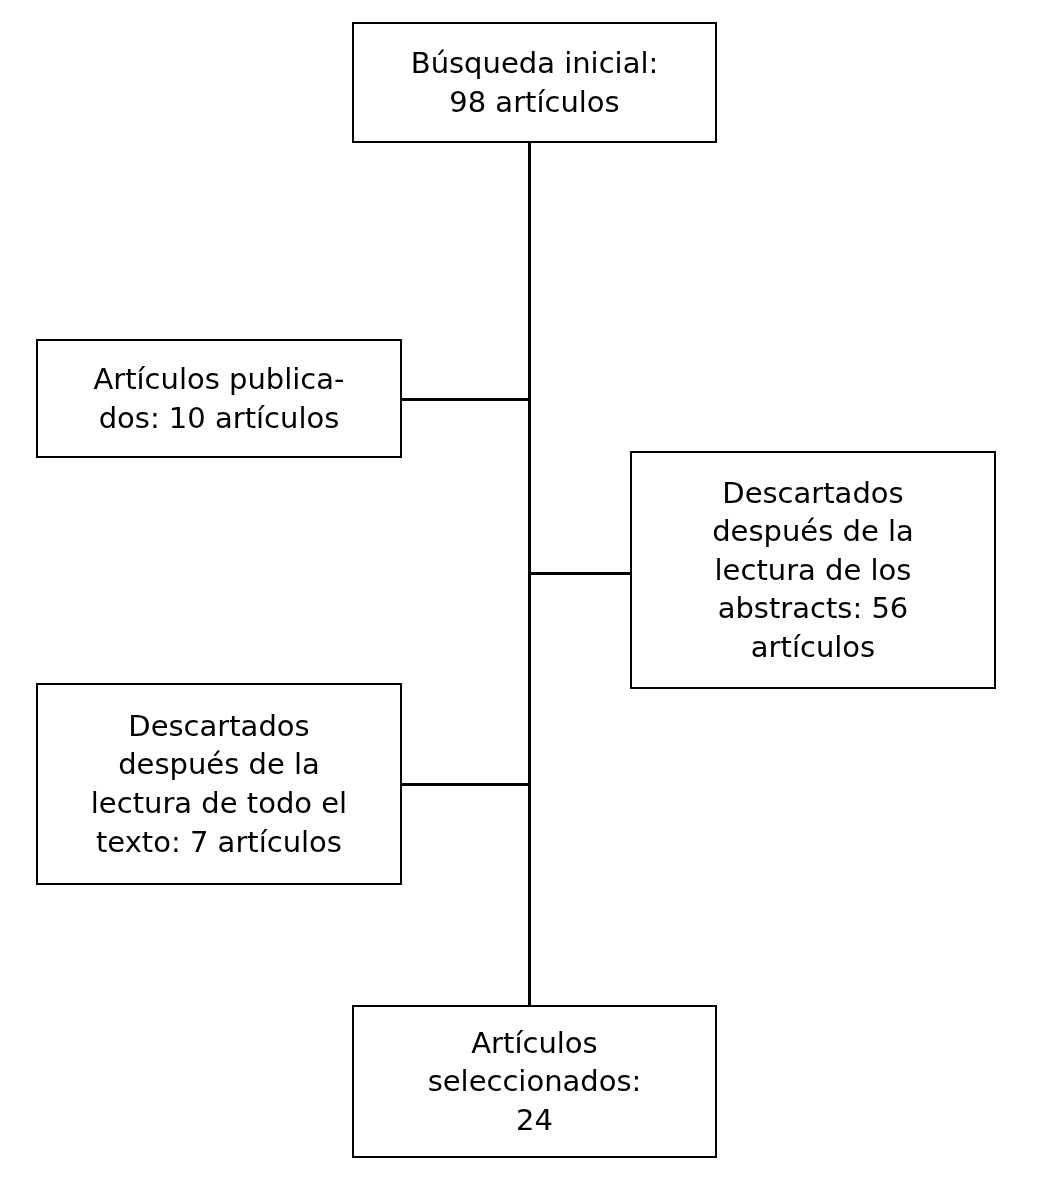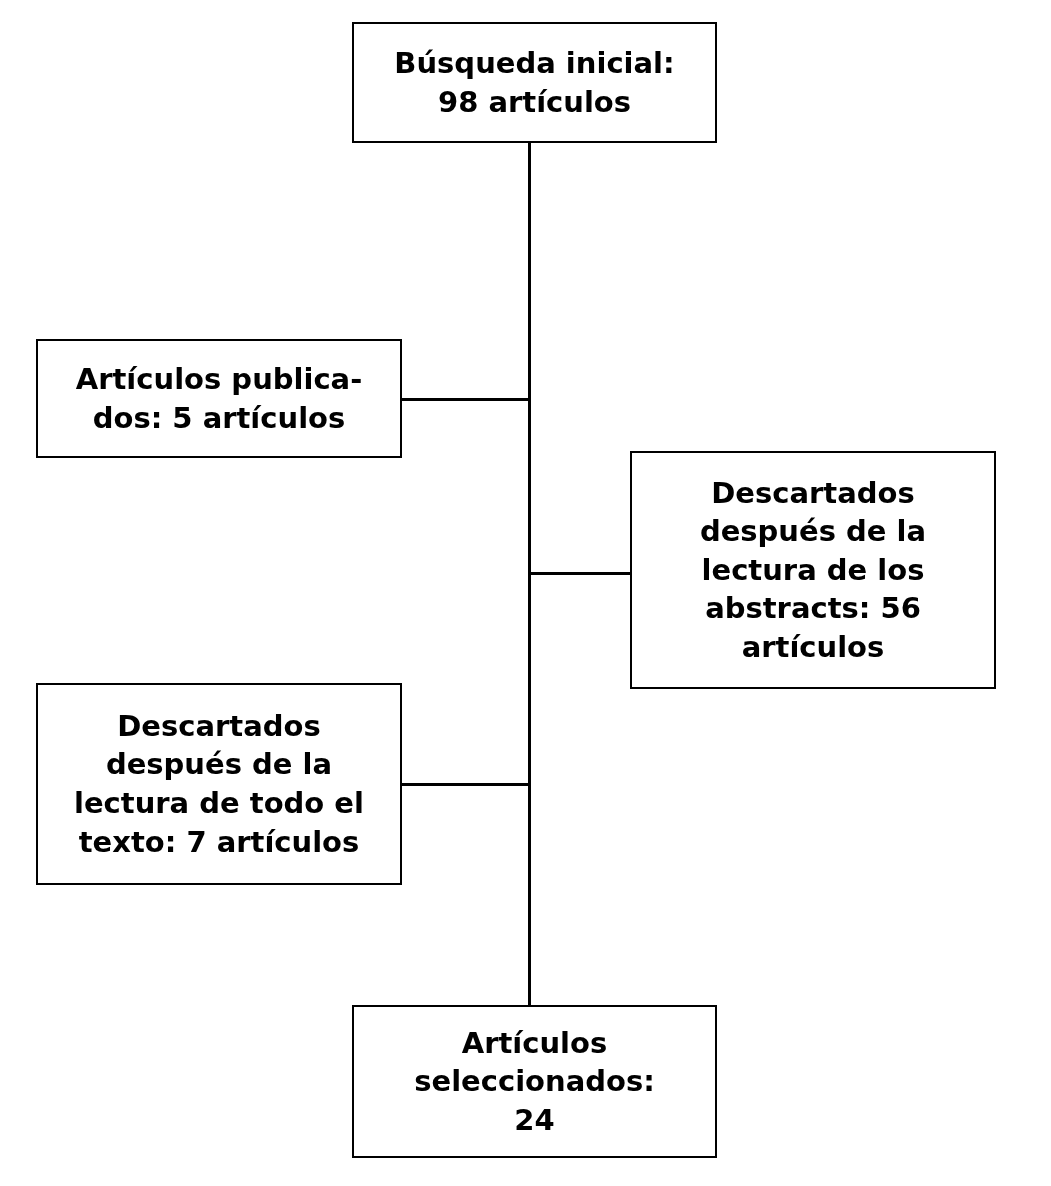--- a/index.html
+++ b/index.html
@@ -10,21 +10,20 @@
   }
   body {
     font-family: "DejaVu Sans", sans-serif;
   }
   #flow-root {
     position: relative;
     width: 1051px;
     height: 1186px;
     background: #ffffff;
     overflow: hidden;
-    font-weight: bold;
   }
   .node {
     position: absolute;
     box-sizing: border-box;
     border: 2px solid #000000;
     background: #ffffff;
     display: flex;
     align-items: center;
     justify-content: center;
     z-index: 2;
@@ -70,21 +69,21 @@
   <div class="connector h" id="branch-discarded-abs"></div>
   <div class="connector h" id="branch-discarded-full"></div>
 
   <div class="node" id="node-initial-search">
     <span class="node-label">Búsqueda inicial:
 98 artículos</span>
   </div>
 
   <div class="node" id="node-published">
     <span class="node-label">Artículos publica-
-dos: 5 artículos</span>
+dos: 10 artículos</span>
   </div>
 
   <div class="node" id="node-discarded-abs">
     <span class="node-label">Descartados
 después de la
 lectura de los
 abstracts: 56
 artículos</span>
   </div>
 

